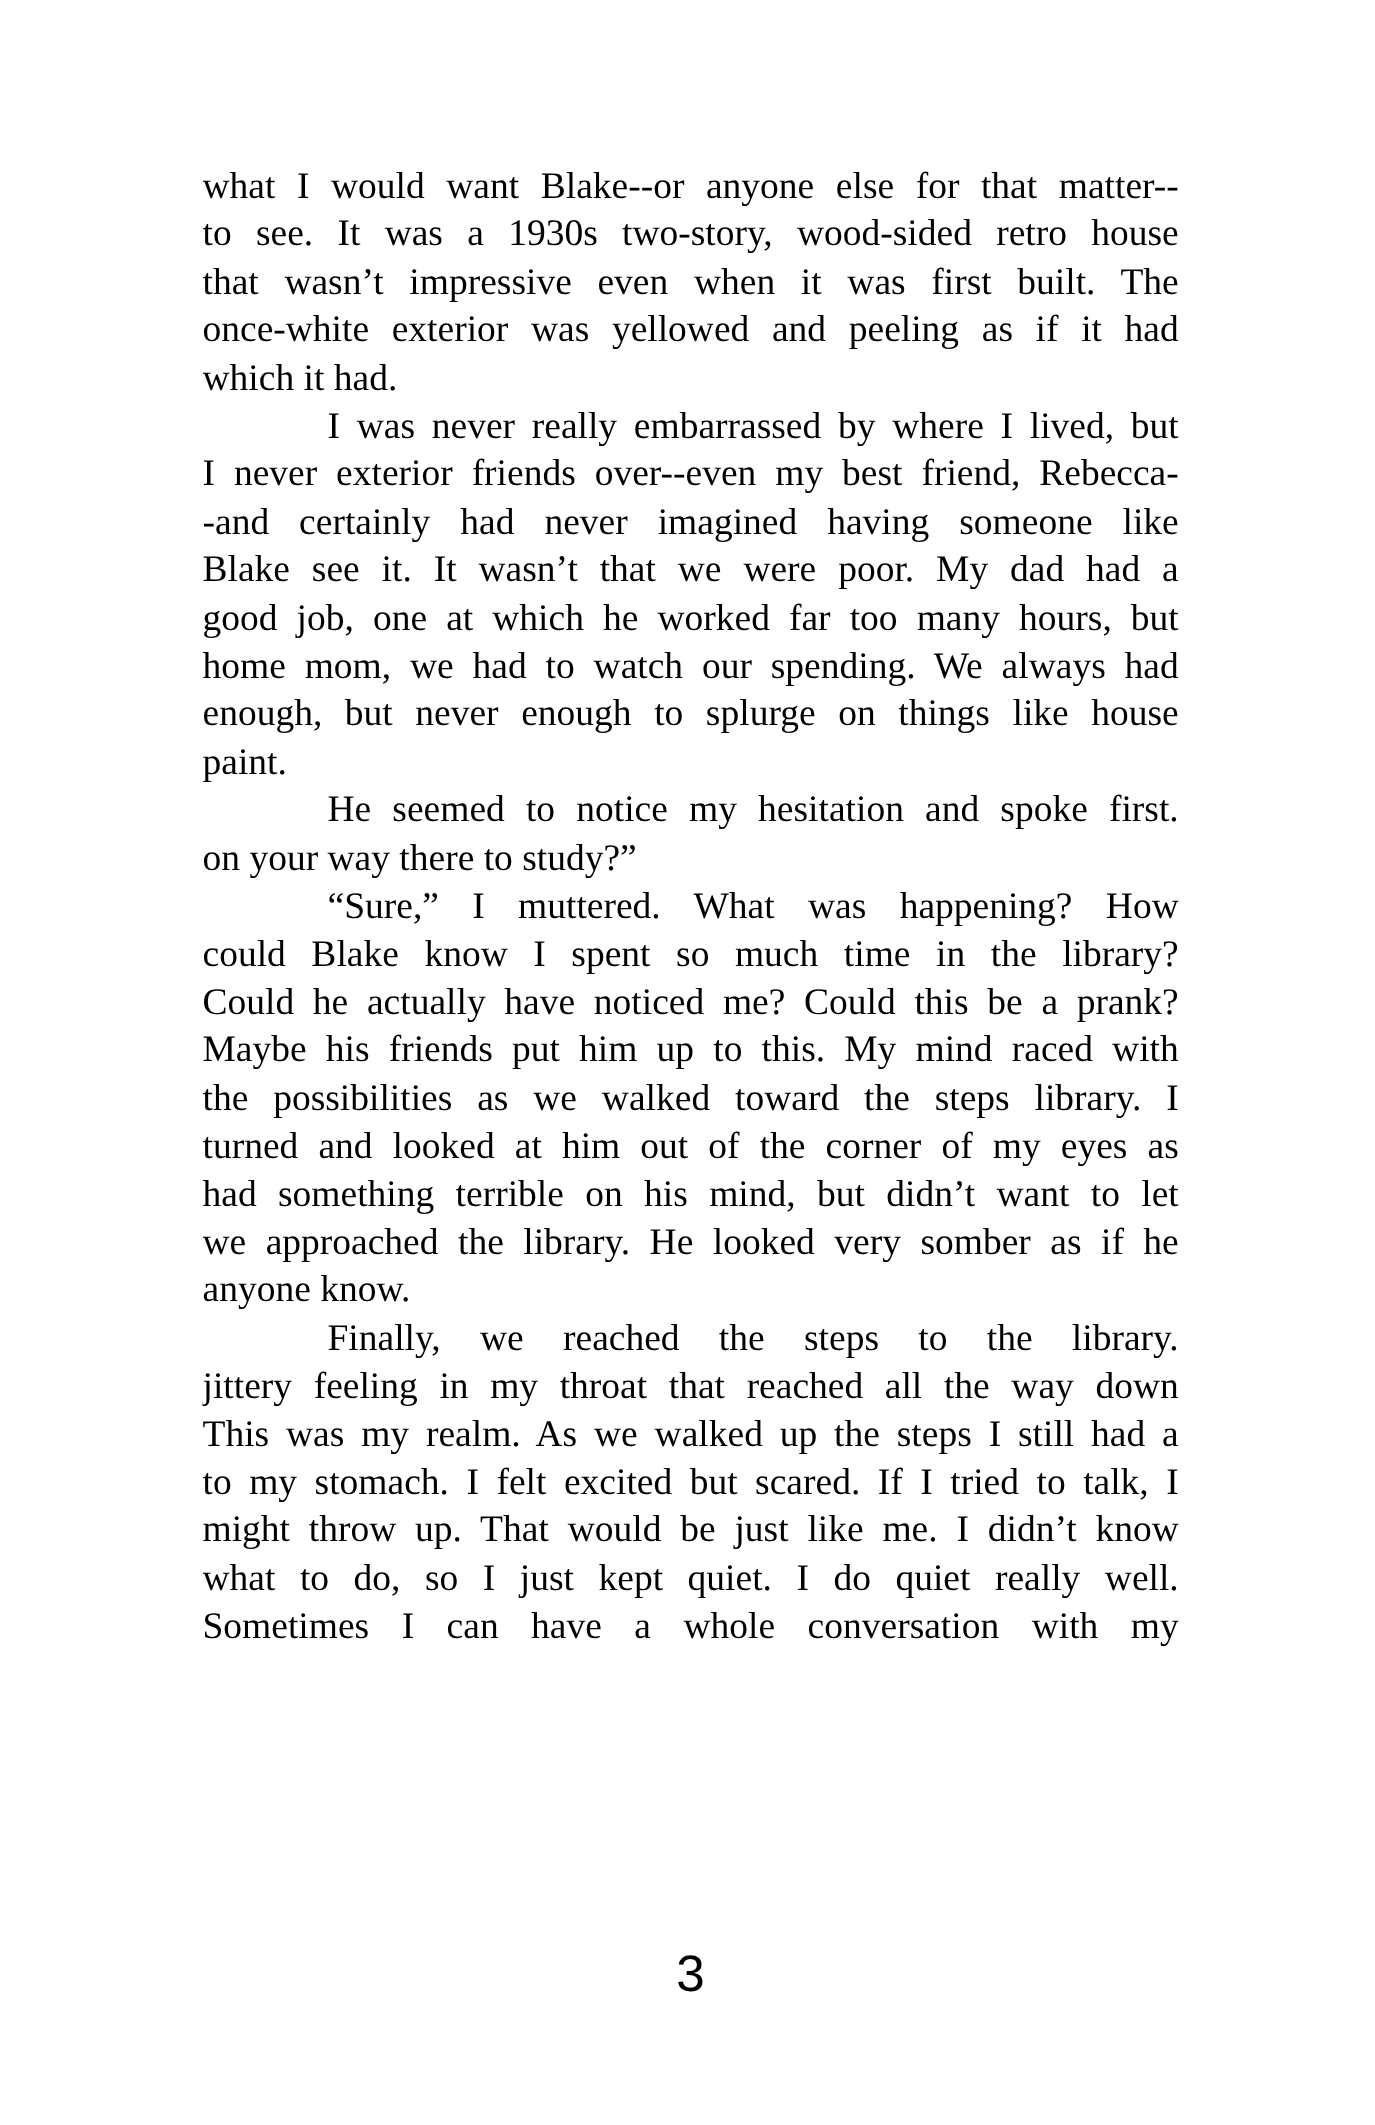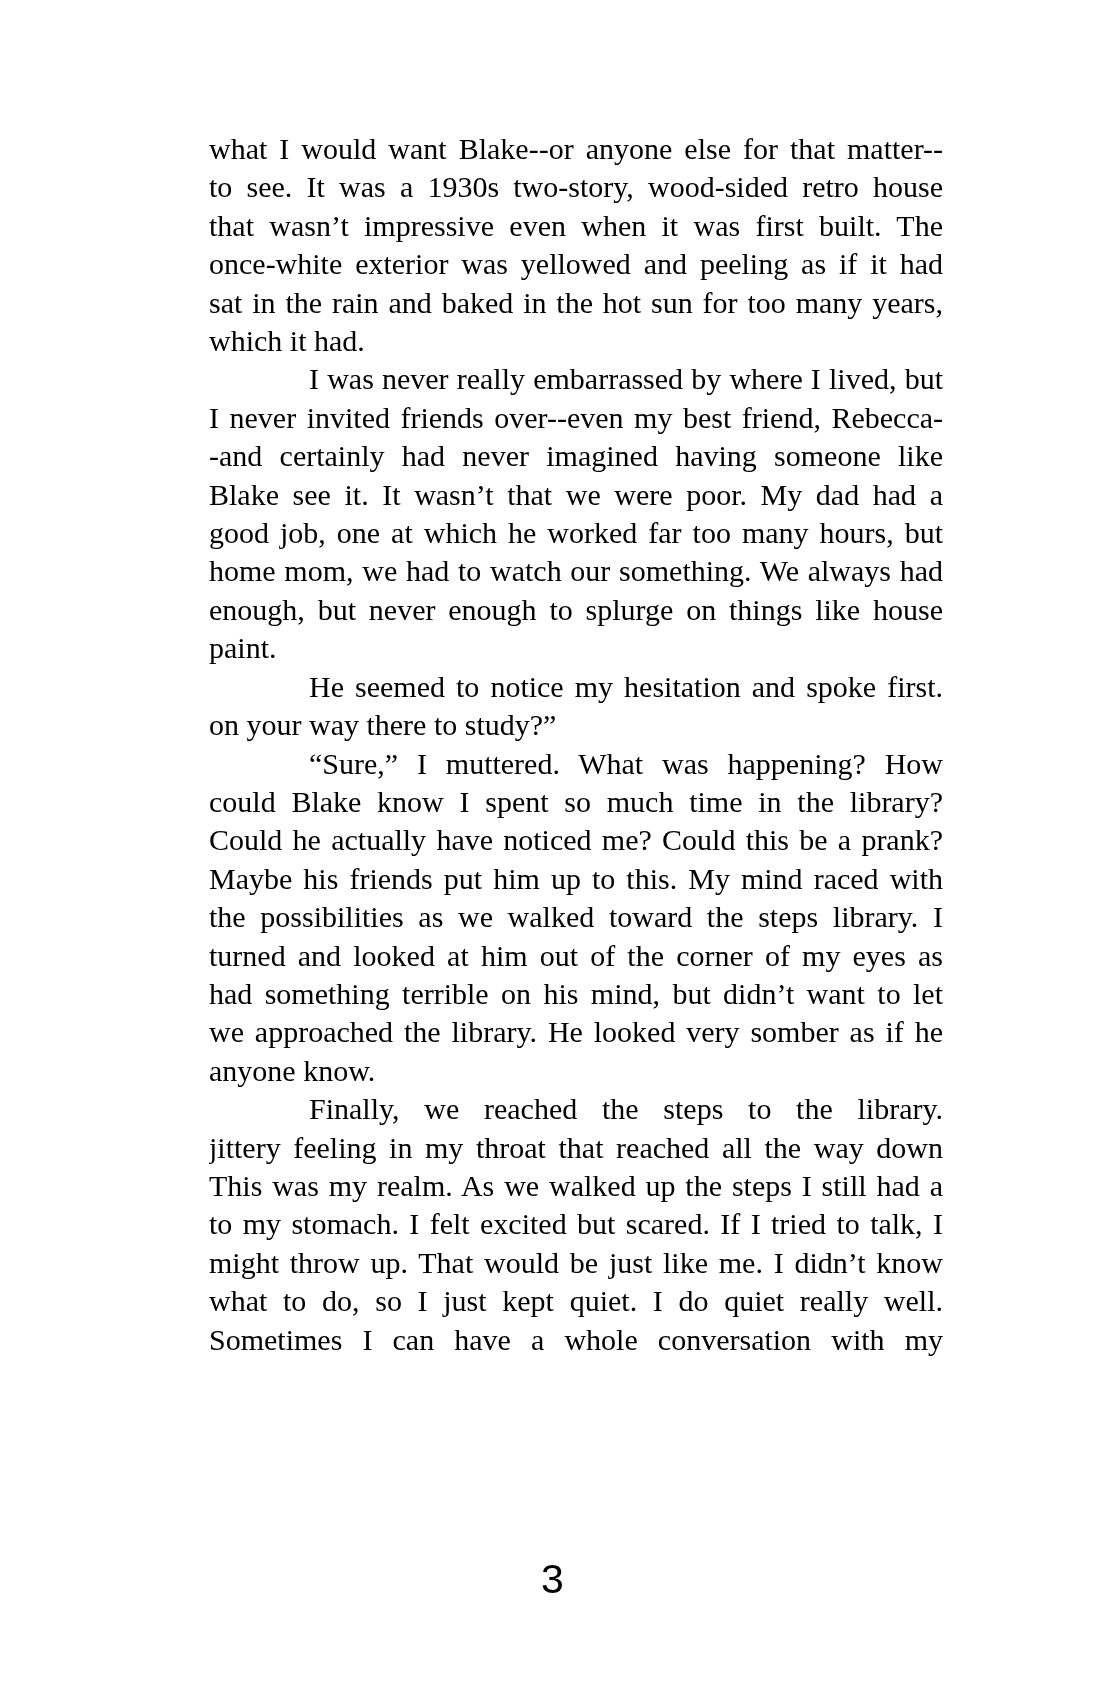--- a/index.html
+++ b/index.html
@@ -24,21 +24,20 @@
     font-size: 30px;
     line-height: 38.4px;
     color: #000000;
   }
   .line {
     text-align: justify;
     text-align-last: justify;
     max-height: 39px;
     overflow: hidden;
     white-space: normal;
-    margin-left: 47px;
   }
   .line.end {
     text-align-last: left;
   }
   .line.indent {
     padding-left: 100px;
   }
   .page-number {
     position: absolute;
     left: 162px;
@@ -52,28 +51,27 @@
 </style>
 </head>
 <body>
 
 <div class="page">
   <div class="text-block">
       <div class="line">what I would want Blake--or anyone else for that matter--</div>
       <div class="line">to see. It was a 1930s two-story, wood-sided retro house</div>
       <div class="line">that wasn’t impressive even when it was first built. The</div>
       <div class="line">once-white exterior was yellowed and peeling as if it had</div>
-      <div class="line">sat in the rain and baked in the hot sun for too many years,</div>
       <div class="line end">which it had.</div>
       <div class="line indent">I was never really embarrassed by where I lived, but</div>
-      <div class="line">I never invited friends over--even my best friend, Rebecca-</div>
+      <div class="line">I never exterior friends over--even my best friend, Rebecca-</div>
       <div class="line">-and certainly had never imagined having someone like</div>
       <div class="line">Blake see it. It wasn’t that we were poor. My dad had a</div>
       <div class="line">good job, one at which he worked far too many hours, but</div>
-      <div class="line">home mom, we had to watch our something. We always had</div>
+      <div class="line">home mom, we had to watch our spending. We always had</div>
       <div class="line">enough, but never enough to splurge on things like house</div>
       <div class="line end">paint.</div>
       <div class="line indent">He seemed to notice my hesitation and spoke first.</div>
       <div class="line end">on your way there to study?”</div>
       <div class="line indent">“Sure,” I muttered. What was happening? How</div>
       <div class="line">could Blake know I spent so much time in the library?</div>
       <div class="line">Could he actually have noticed me? Could this be a prank?</div>
       <div class="line">Maybe his friends put him up to this. My mind raced with</div>
       <div class="line">the possibilities as we walked toward the steps library. I</div>
       <div class="line">turned and looked at him out of the corner of my eyes as</div>

